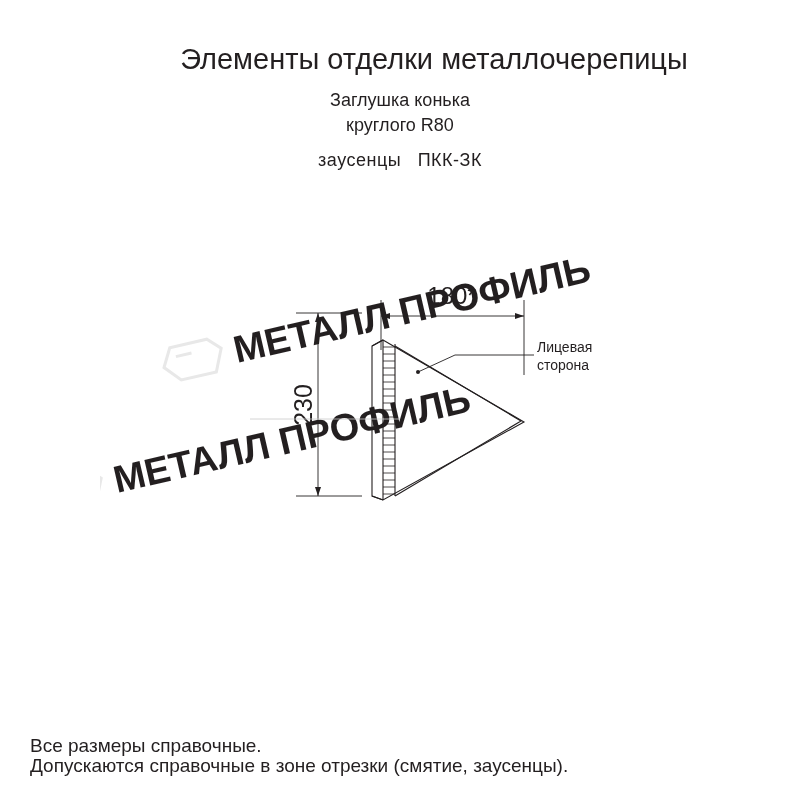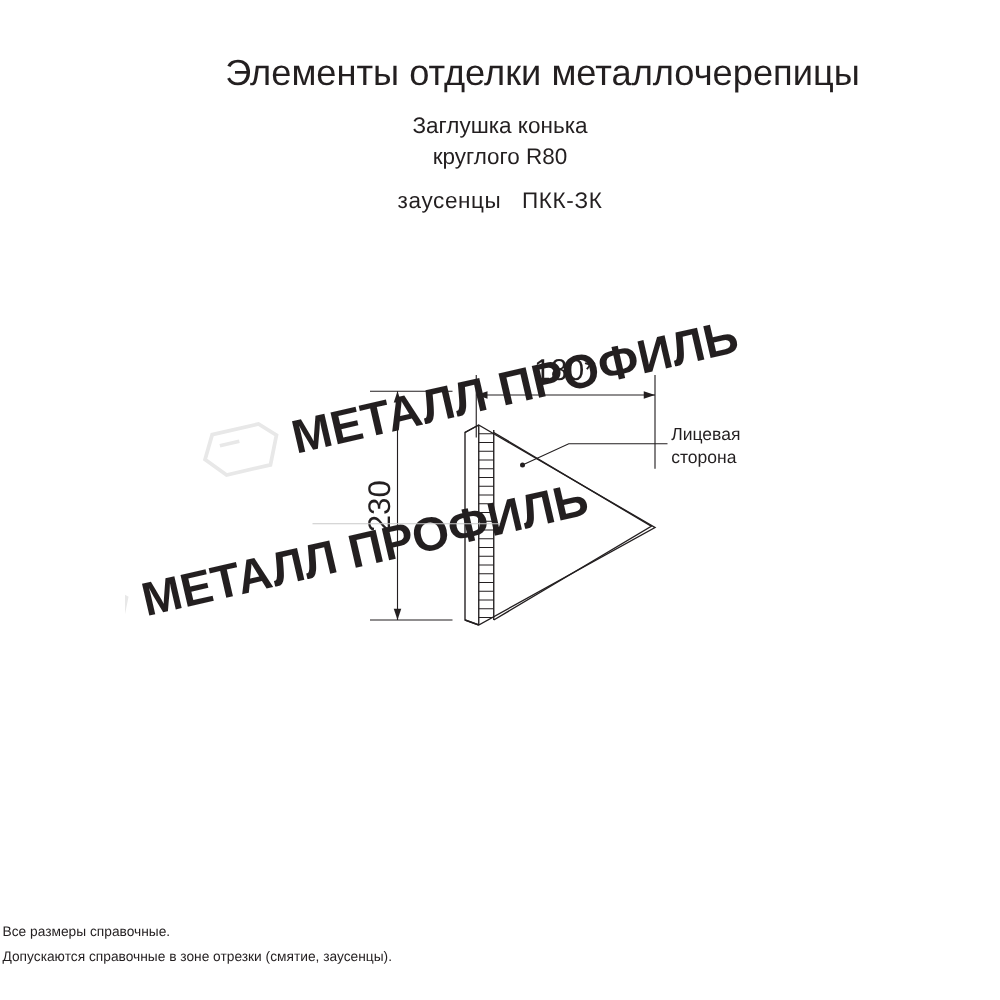--- a/index.html
+++ b/index.html
@@ -46,23 +46,23 @@
 
   .drawing {
     position: absolute;
     top: 200px;
     left: 100px;
     width: 600px;
     height: 420px;
   }
   .footer {
     position: absolute;
-    left: 2px;
+    left: 30px;
     bottom: 24px;
-    font-size: 11px;
+    font-size: 19px;
     line-height: 20px;
     color: #231f20;
   }
   .footer div { white-space: nowrap; }
   svg { display: block; }
   text { font-family: "Liberation Sans", sans-serif; fill: #231f20; }
 </style>
 </head>
 <body>
 

